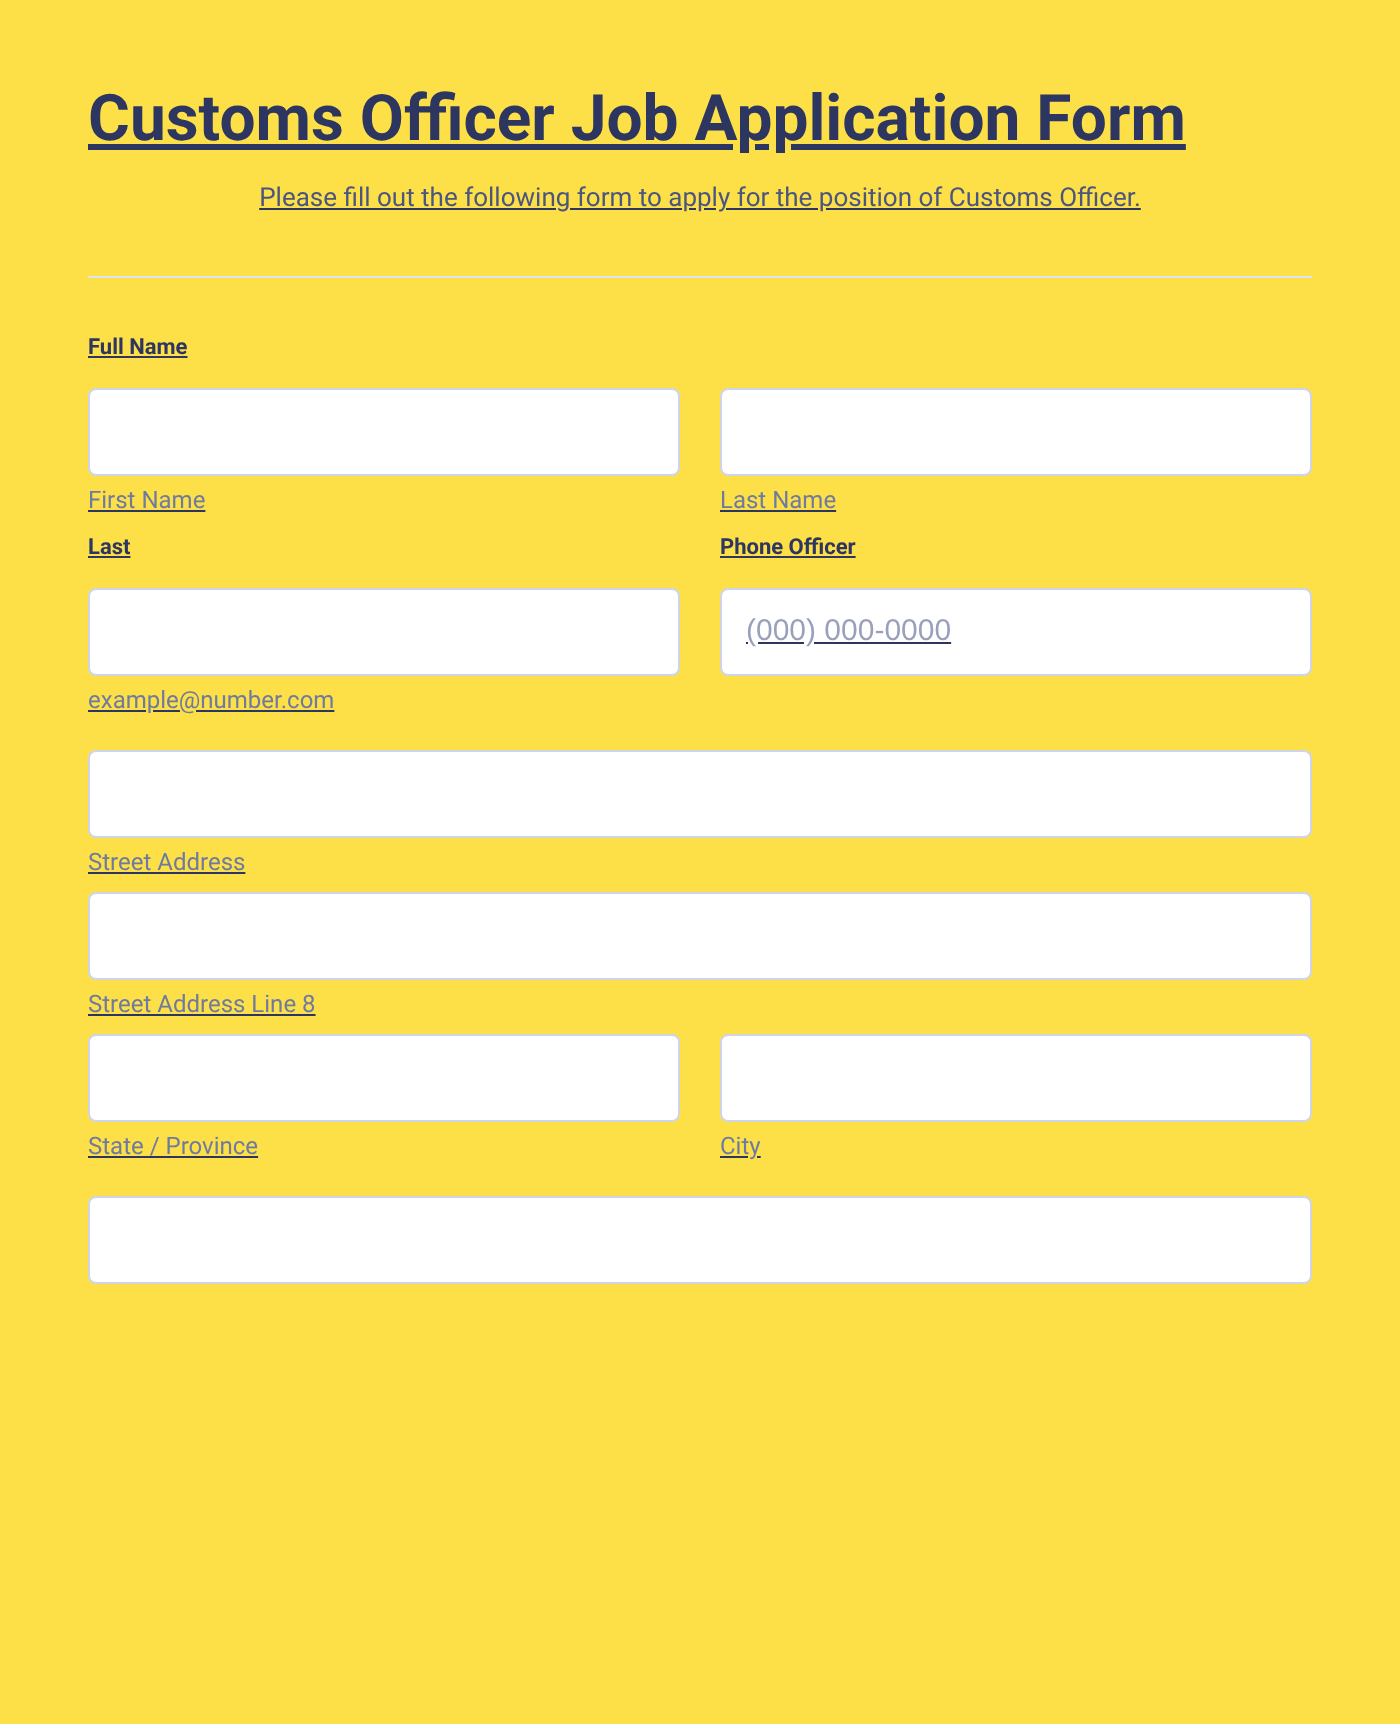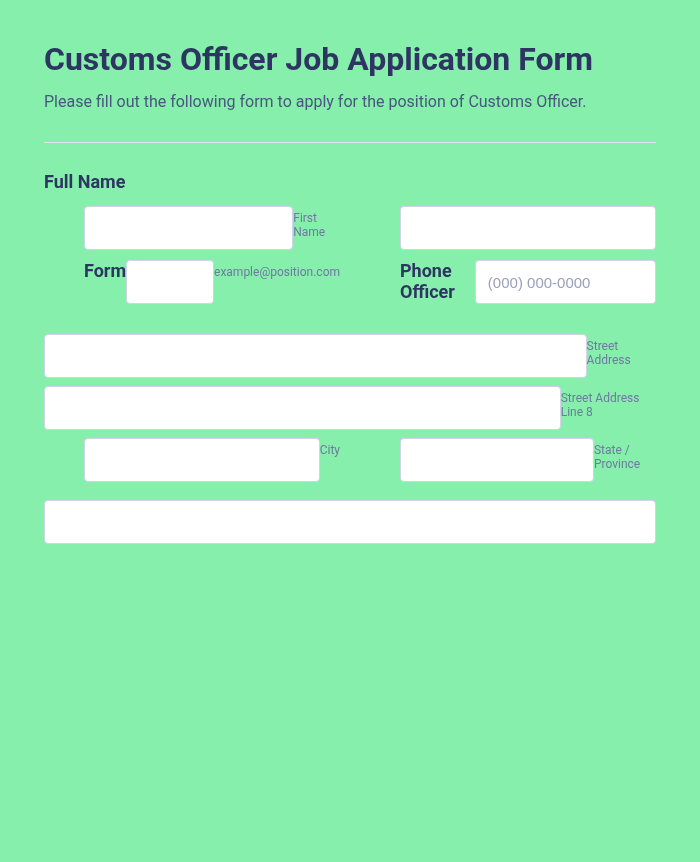--- a/index.html
+++ b/index.html
@@ -10,65 +10,66 @@
 
     body {
       font-family: -apple-system, BlinkMacSystemFont, 'Segoe UI', Roboto, Helvetica, Arial, sans-serif;
       background-color: #f7f8fc;
       color: #2d3561;
       min-height: 862px;
       width: 700px;
     }
 
     .page-wrapper {
-      background: #86efac;
+      background: #fde047;
       max-width: 700px;
       min-height: 862px;
       padding: 40px 44px 40px 44px;
+      text-decoration: underline;
     }
 
     .form-title {
       font-size: 32px;
       font-weight: 700;
       color: #2d3561;
       line-height: 1.2;
       margin-bottom: 12px;
     }
 
     .form-description {
-      font-size: 16px;
+      font-size: 13px;
       color: #4a5580;
       line-height: 1.5;
       margin-bottom: 28px;
+      text-align: center;
     }
 
     .divider {
       border: none;
       border-top: 1px solid #e0e3ef;
       margin-bottom: 28px;
     }
 
     .section-label {
-      font-size: 18px;
+      font-size: 11px;
       font-weight: 700;
       color: #2d3561;
       margin-bottom: 14px;
     }
 
     .form-col {
       flex: 1;
       display: flex;
-      flex-direction: row;
-      margin-left: 40px;
+      flex-direction: column;
     }
 
     .form-col-full {
       width: 100%;
       display: flex;
-      flex-direction: row;
+      flex-direction: column;
       margin-bottom: 8px;
     }
 
     .form-input {
       border: 1.5px solid #d0d4e8;
       border-radius: 4px;
       padding: 4px 12px;
       font-size: 15px;
       color: #2d3561;
       background: #ffffff;
@@ -123,29 +124,30 @@
 
     <div class="full-name-section field-group">
       <div class="section-label">Full Name</div>
       <div class="row-fields">
         <div class="form-col">
           <input type="text" class="form-input" placeholder="" style="">
           <span class="field-hint">First Name</span>
         </div>
         <div class="form-col">
           <input type="text" class="form-input" placeholder="" style="">
+          <span class="field-hint">Last Name</span>
         </div>
       </div>
     </div>
 
     <div class="row-fields field-group">
       <div class="form-col">
-        <div class="section-label">Form</div>
+        <div class="section-label">Last</div>
         <input type="email" class="form-input" placeholder="" style="">
-        <span class="field-hint">example@position.com</span>
+        <span class="field-hint">example@number.com</span>
       </div>
       <div class="form-col">
         <div class="section-label">Phone Officer</div>
         <input type="tel" class="form-input" placeholder="(000) 000-0000" style="">
       </div>
     </div>
 
     <div class="address-section field-group">
 
       <div class="form-col-full">
@@ -154,25 +156,25 @@
       </div>
 
       <div class="form-col-full">
         <input type="text" class="form-input" placeholder="" style="">
         <span class="field-hint">Street Address Line 8</span>
       </div>
 
       <div class="row-fields field-group">
         <div class="form-col">
           <input type="text" class="form-input" placeholder="" style="">
-          <span class="field-hint">City</span>
+          <span class="field-hint">State / Province</span>
         </div>
         <div class="form-col">
           <input type="text" class="form-input" placeholder="" style="">
-          <span class="field-hint">State / Province</span>
+          <span class="field-hint">City</span>
         </div>
       </div>
 
       <div class="form-col-full" style="margin-top:0;">
         <input type="text" class="form-input" placeholder="" style="">
       </div>
     </div>
 
   </form>
 </div>

